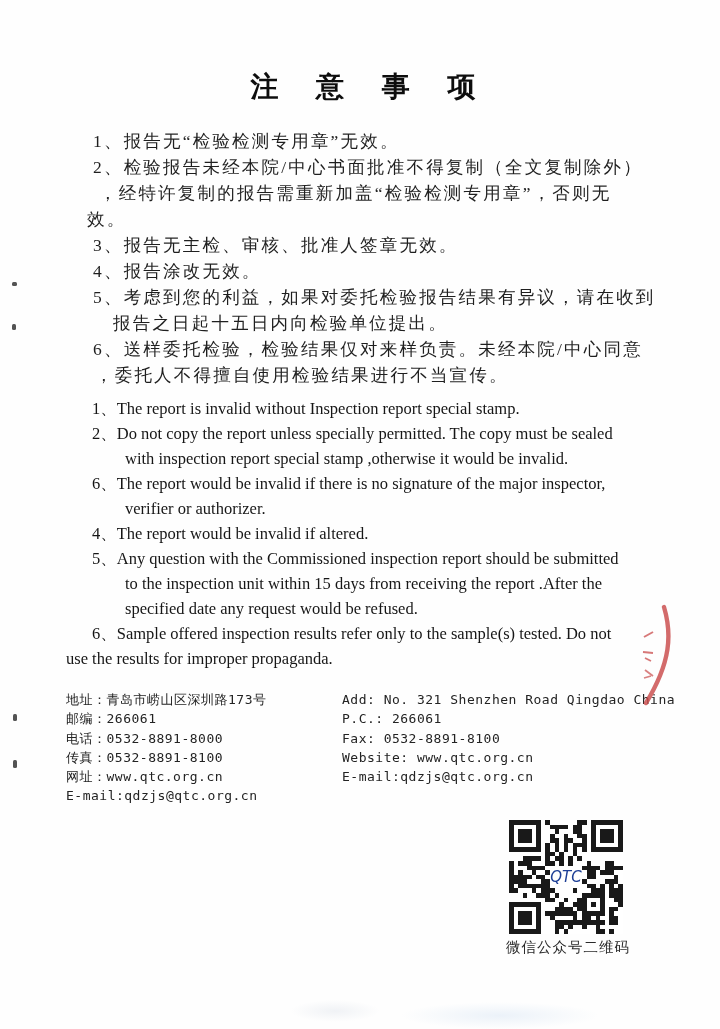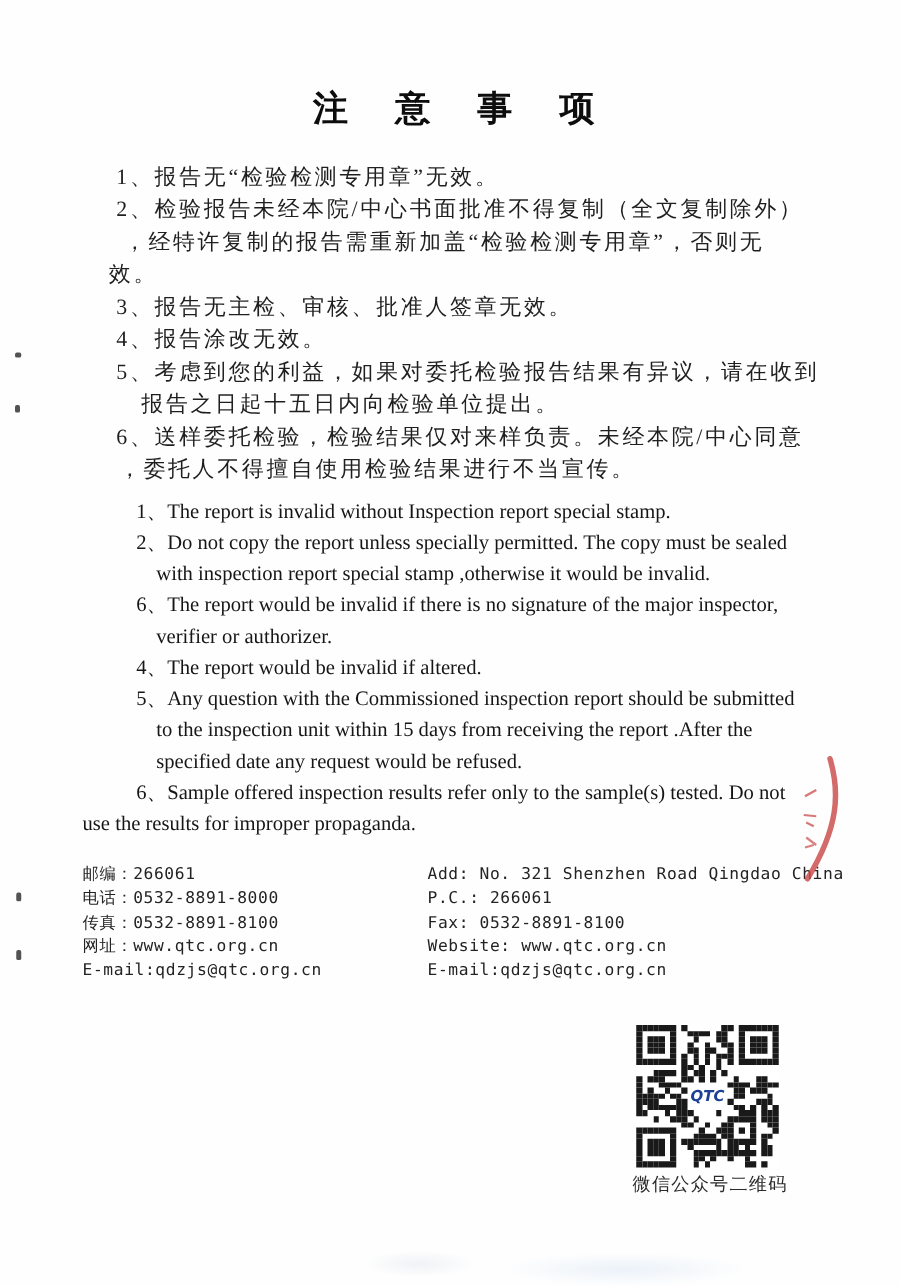--- a/index.html
+++ b/index.html
@@ -28,39 +28,39 @@
   .cn-ind-comma{margin-left:33px;}
   .cn-ind-left{margin-left:21px;}
   .cn-ind-cont{margin-left:47px;}
   .cn-ind-comma6{margin-left:29px;}
   
   .en-block{position:absolute;left:66px;top:396px;width:610px;}
   .en-line{
     height:25px;line-height:25px;white-space:nowrap;
     font-size:16.5px;color:#161616;
   }
-  .en-ind-num{margin-left:43px;}
+  .en-ind-num{margin-left:26px;}
   .en-ind-cont{margin-left:59px;}
   .en-ind-cont2{}
   
   .contact{position:absolute;top:690px;left:0;width:720px;
     font-family:"DejaVu Sans Mono","Liberation Mono",monospace;
     font-size:13px;color:#232323;}
   .contact-col{position:absolute;top:0;}
   .contact-cn{left:66px;width:270px;}
   .contact-en{left:342px;width:340px;}
   .contact-line{height:19.3px;line-height:19.3px;white-space:nowrap;letter-spacing:.5px;}
   
   .qr{position:absolute;left:509px;top:820px;width:114px;height:114px;background:#fff;}
   .qr i{position:absolute;background:#191919;display:block;}
   .qr-logo{
     position:absolute;left:41px;top:47px;width:32px;height:20px;background:#fff;
     display:flex;align-items:center;justify-content:center;
     font-family:"DejaVu Sans","Liberation Sans",sans-serif;
-    font-weight:bold;font-style:italic;font-size:12px;color:#1d3f96;letter-spacing:0;
+    font-weight:normal;font-style:italic;font-size:15px;color:#1d3f96;letter-spacing:0;
   }
   .qr-caption{
     position:absolute;left:506px;top:938px;width:140px;
     font-size:14.5px;letter-spacing:1px;color:#2a2a2a;white-space:nowrap;
   }
   
   .stamp{position:absolute;left:630px;top:604px;width:44px;height:102px;}
   
   .speck{position:absolute;background:#3b3b3b;border-radius:1.5px;opacity:.88;}
   .speck-1{left:12px;top:282px;width:5px;height:4px;}
@@ -103,20 +103,21 @@
     <div class="en-line en-ind-num">4、The report would be invalid if altered.</div>
     <div class="en-line en-ind-num">5、Any question with the Commissioned inspection report should be submitted</div>
     <div class="en-line en-ind-cont">to the inspection unit within 15 days from receiving the report .After the</div>
     <div class="en-line en-ind-cont">specified date any request would be refused.</div>
     <div class="en-line en-ind-num">6、Sample offered inspection results refer only to the sample(s) tested. Do not</div>
     <div class="en-line en-ind-cont2">use the results for improper propaganda.</div>
   </div>
 
   <div class="contact">
     <div class="contact-col contact-cn">
+      <div class="contact-line">地址：青岛市崂山区深圳路173号</div>
       <div class="contact-line">邮编：266061</div>
       <div class="contact-line">电话：0532-8891-8000</div>
       <div class="contact-line">传真：0532-8891-8100</div>
       <div class="contact-line">网址：www.qtc.org.cn</div>
       <div class="contact-line">E-mail:qdzjs@qtc.org.cn</div>
     </div>
     <div class="contact-col contact-en">
       <div class="contact-line">Add: No. 321 Shenzhen Road Qingdao China</div>
       <div class="contact-line">P.C.: 266061</div>
       <div class="contact-line">Fax: 0532-8891-8100</div>

